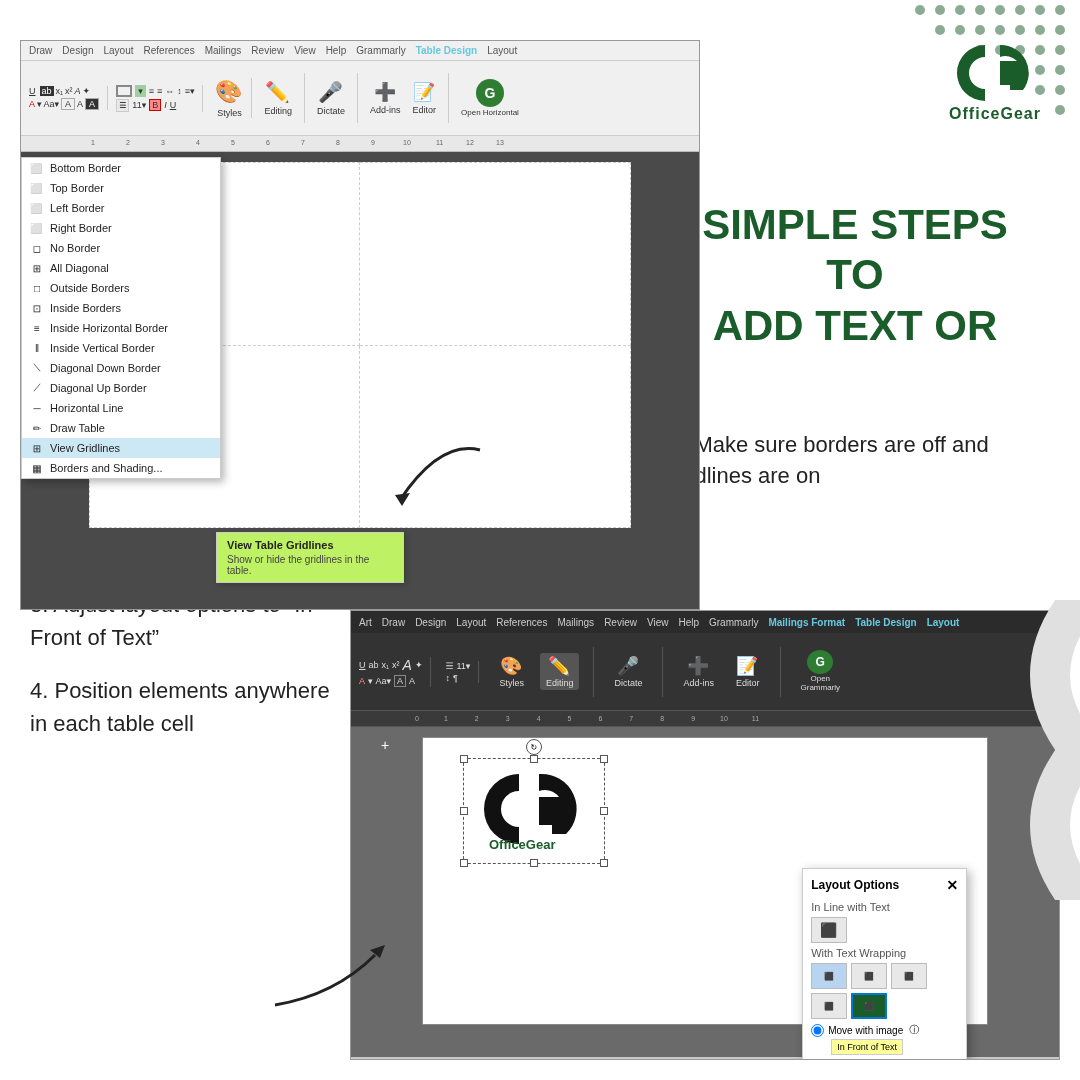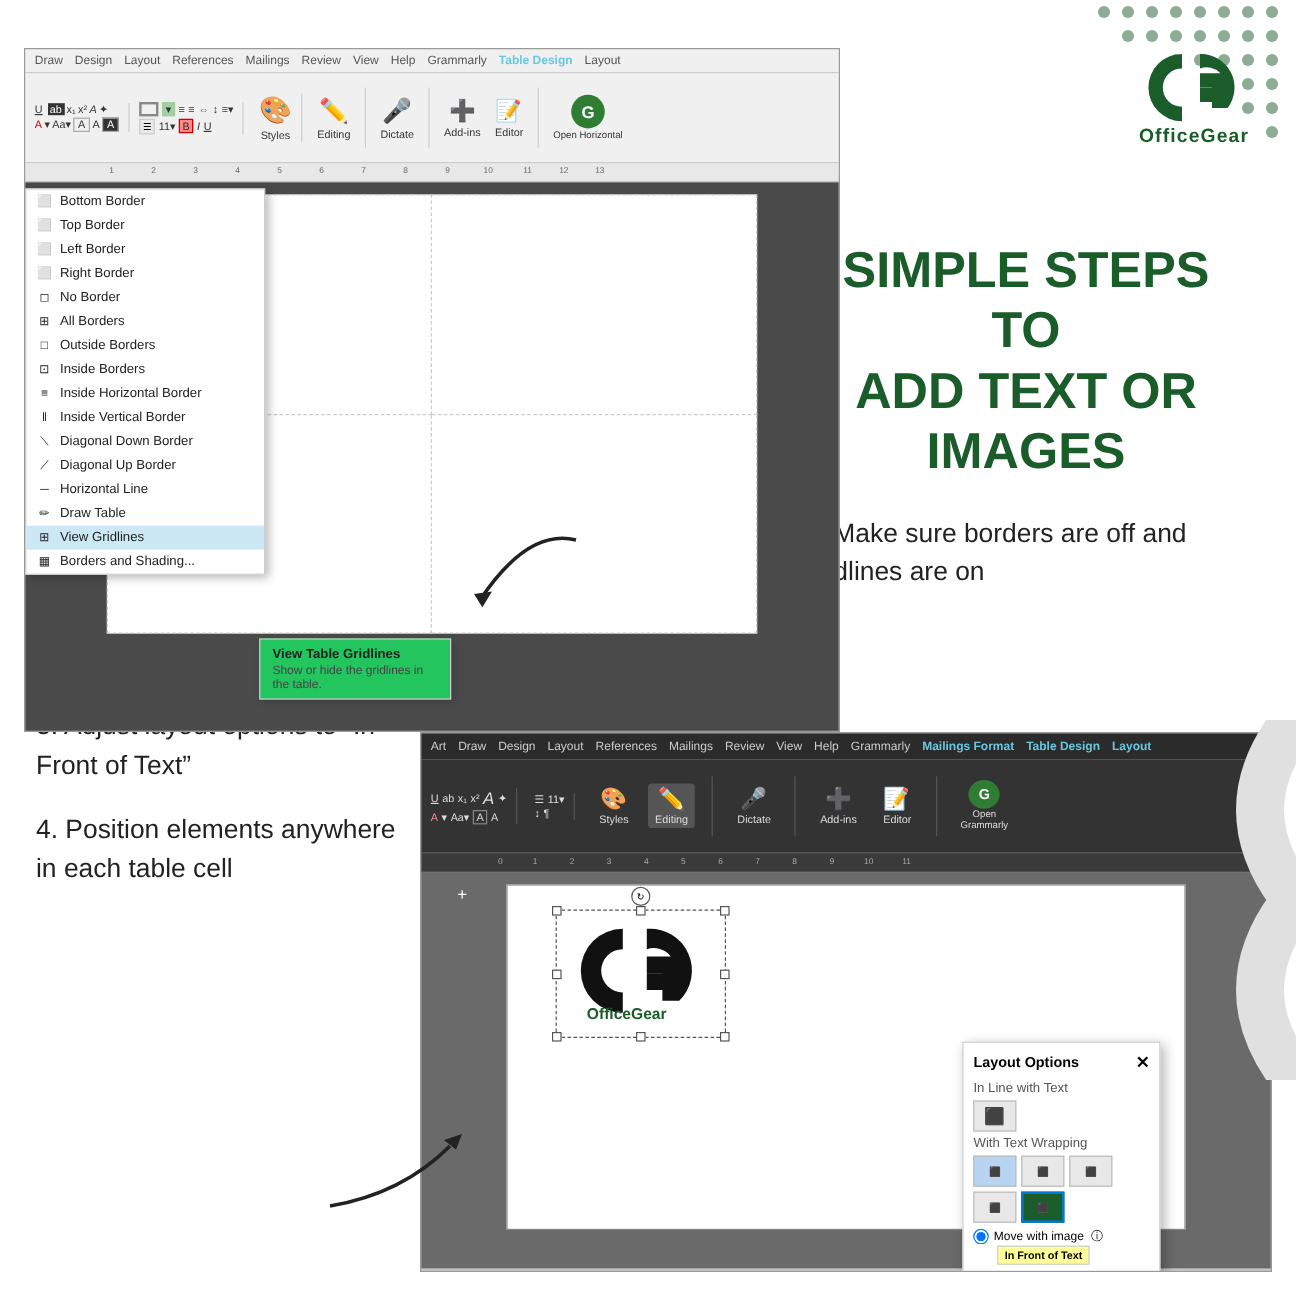--- a/index.html
+++ b/index.html
@@ -176,25 +176,25 @@
       align-items: center;
       justify-content: center;
       font-size: 10px;
     }
 
     
     .tooltip-box {
       position: absolute;
       top: 520px;
       left: 335px;
-      background: #22c55e;
+      background: #bef264;
       border: 1px solid #ccc;
       box-shadow: 2px 2px 6px rgba(0,0,0,0.2);
       padding: 6px 10px;
-      width: 160px;
+      width: 188px;
       z-index: 11;
     }
 
     .tooltip-title {
       font-size: 11px;
       font-weight: bold;
       color: #222;
       margin-bottom: 3px;
     }
 
@@ -392,21 +392,20 @@
       </g>
     </svg>
     <div style="font-size:16px;font-weight:bold;color:#1a5c2a;letter-spacing:1px;">OfficeGear</div>
   </div>
 </div>
 
 <div class="title-area">
   <div class="main-title">
     <span>SIMPLE STEPS TO</span><br>
     <span>ADD TEXT OR</span><br>
-    <span>IMAGES</span>
   </div>
 </div>
 
 <div class="step-1-desc">
   <span>1. Make sure borders are off and gridlines are on</span>
 </div>
 
 <div class="step-2-area">
   <div class="step-text">2. Insert a logo, image or text box</div>
   <div class="step-text">3. Adjust layout options to “In Front of Text”</div>
@@ -557,21 +556,21 @@
         <div class="dropdown-item">
           <span class="dropdown-icon">⬜</span>
           <span>Right Border</span>
         </div>
         <div class="dropdown-item">
           <span class="dropdown-icon">◻</span>
           <span>No Border</span>
         </div>
         <div class="dropdown-item">
           <span class="dropdown-icon">⊞</span>
-          <span>All Borders</span>
+          <span>All Diagonal</span>
         </div>
         <div class="dropdown-item">
           <span class="dropdown-icon">□</span>
           <span>Outside Borders</span>
         </div>
         <div class="dropdown-item">
           <span class="dropdown-icon">⊡</span>
           <span>Inside Borders</span>
         </div>
         <div class="dropdown-item">
@@ -777,21 +776,21 @@
         <div class="layout-option-row">
           <div class="layout-opt-btn">⬛</div>
           <div class="layout-opt-btn selected" style="background:#1a5c2a;">⬛</div>
         </div>
 
         <div class="layout-radio-row">
           <input type="radio" name="pos" checked="" style="">
           <span>Move with image</span>
           <span style="font-size:10px; margin-left:2px;">ⓘ</span>
         </div>
-        <div style="margin-left:16px; margin-bottom:14px;font-weight:bold;">
+        <div style="margin-left:16px; margin-bottom:14px;">
           <span class="in-front-badge">In Front of Text</span>
         </div>
         <div class="layout-radio-row">
           <input type="radio" name="pos" style="">
           <span>Fix position on page</span>
         </div>
 
       </div>
 
     </div>

